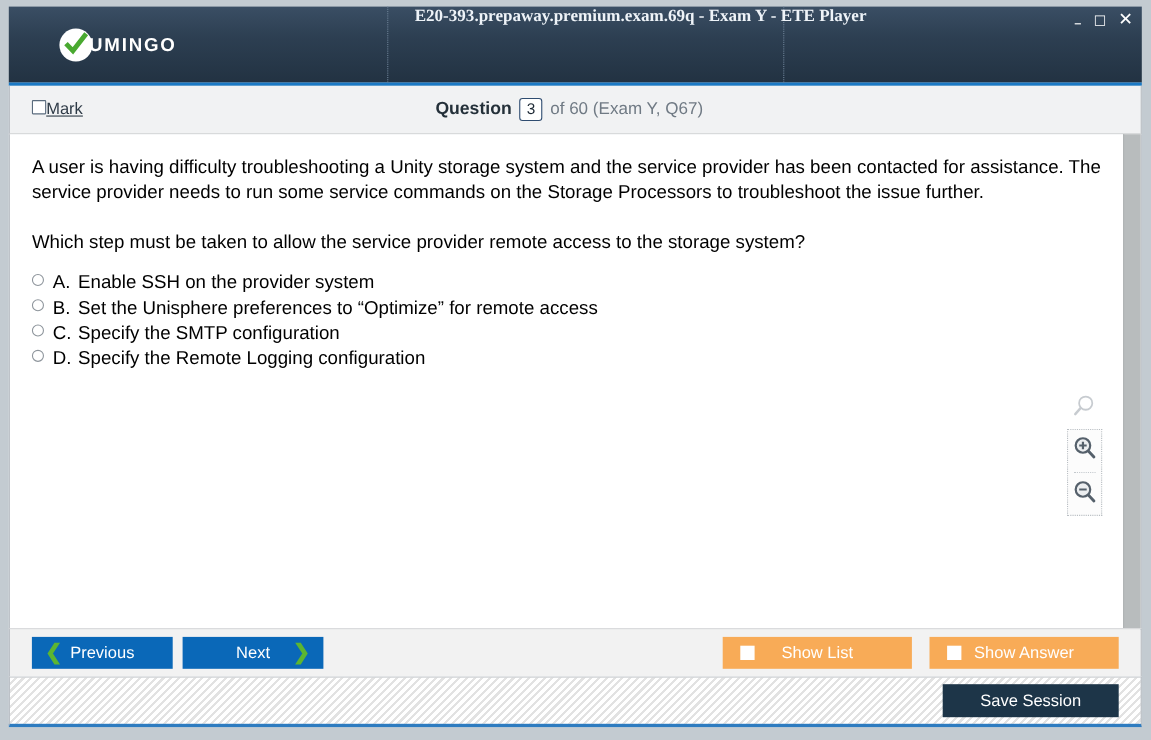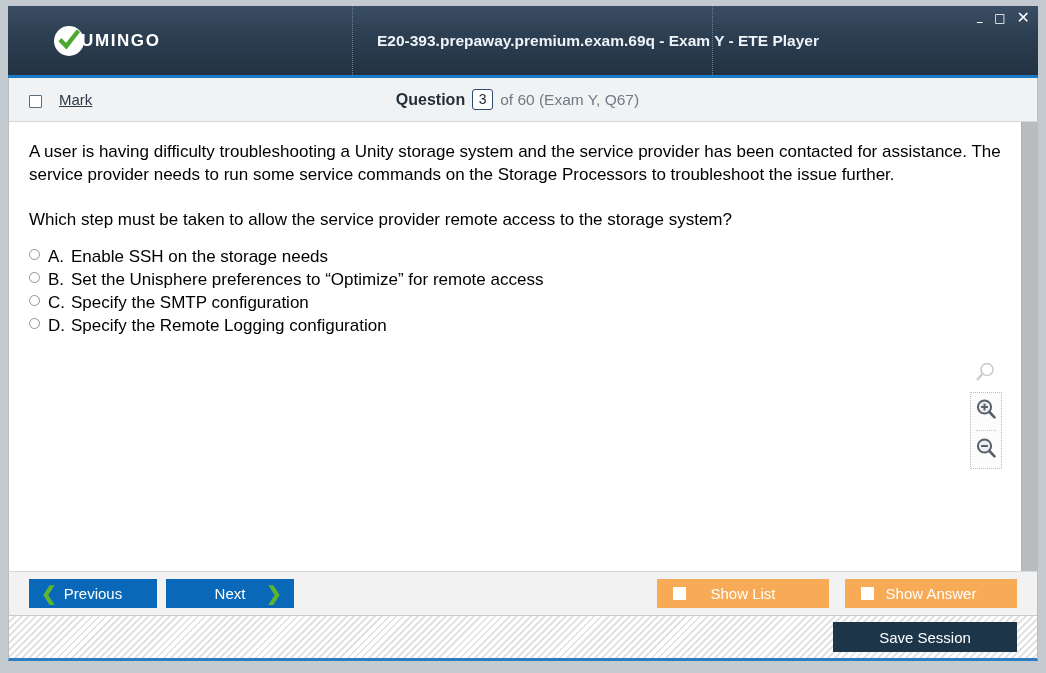--- a/index.html
+++ b/index.html
@@ -40,24 +40,25 @@
   .logo-mark svg { display: block; }
   .logo-text {
     color: #ffffff;
     font-size: 17px;
     letter-spacing: 1.6px;
     font-weight: 600;
     margin-left: -3px;
   }
   .title-pane {
     flex: 1;
-    display: flex; align-items: center;
+    display: flex; align-items: flex-start;
     padding-left: 24px;
     border-right: 1px dotted #6d8196;
     max-width: 360px;
+    font-family: Liberation Serif, serif;
   }
   .title-text {
     color: #eef3f8;
     font-size: 15.5px;
     font-weight: bold;
     white-space: nowrap;
   }
   .title-filler { flex: 1; }
   .wincontrols {
     position: absolute; right: 8px; top: 4px;
@@ -77,21 +78,21 @@
   .infobar {
     height: 44px;
     background: #f1f2f3;
     border-bottom: 1px solid #d5d7d9;
     border-left: 1px solid #b6bcc2;
     border-right: 1px solid #b6bcc2;
     display: flex; align-items: center;
     position: relative;
   }
   .mark-group {
-    display: flex; align-items: flex-end; gap: 17px;
+    display: flex; align-items: flex-start; gap: 0;
     margin-left: 20px;
   }
   .mark-box {
     width: 13px; height: 13px;
     border: 1px solid #5a6b7d;
     background: #ffffff;
     border-radius: 1px;
   }
   .mark-label { font-size: 15px; color: #2e3a46; }
   .mark-label u { text-decoration: underline; }
@@ -254,21 +255,21 @@
     display: flex; align-items: center;
     justify-content: flex-end;
     padding: 0 20px;
     gap: 14px;
   }
   .btn-navy {
     background: #1d3548;
     color: #ffffff;
     font-size: 15px;
     height: 30px;
-    width: 184px;
+    width: 160px;
     display: flex; align-items: center; justify-content: center;
     border: none; cursor: default;
     font-family: "Liberation Sans", sans-serif;
   }
 </style>
 </head>
 <body>
 
 <div class="window">
 
@@ -312,21 +313,21 @@
 
   <div class="content-wrap">
     <div class="content">
       <div class="qtext">A user is having difficulty troubleshooting a Unity storage system and the service provider has been contacted for assistance. The service provider needs to run some service commands on the Storage Processors to troubleshoot the issue further.</div>
       <div class="qprompt">Which step must be taken to allow the service provider remote access to the storage system?</div>
 
       <div class="options">
         <div class="option">
           <span class="radio"></span>
           <span class="opt-letter">A.</span>
-          <span class="opt-text">Enable SSH on the storage needs</span>
+          <span class="opt-text">Enable SSH on the provider system</span>
         </div>
         <div class="option">
           <span class="radio"></span>
           <span class="opt-letter">B.</span>
           <span class="opt-text">Set the Unisphere preferences to “Optimize” for remote access</span>
         </div>
         <div class="option">
           <span class="radio"></span>
           <span class="opt-letter">C.</span>
           <span class="opt-text">Specify the SMTP configuration</span>

